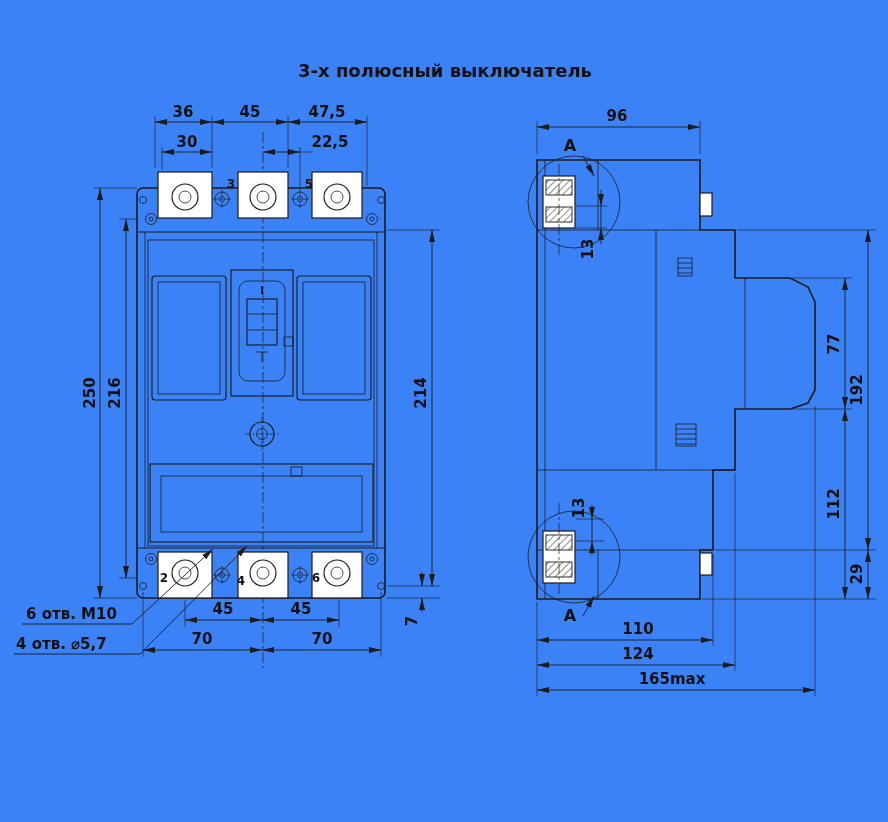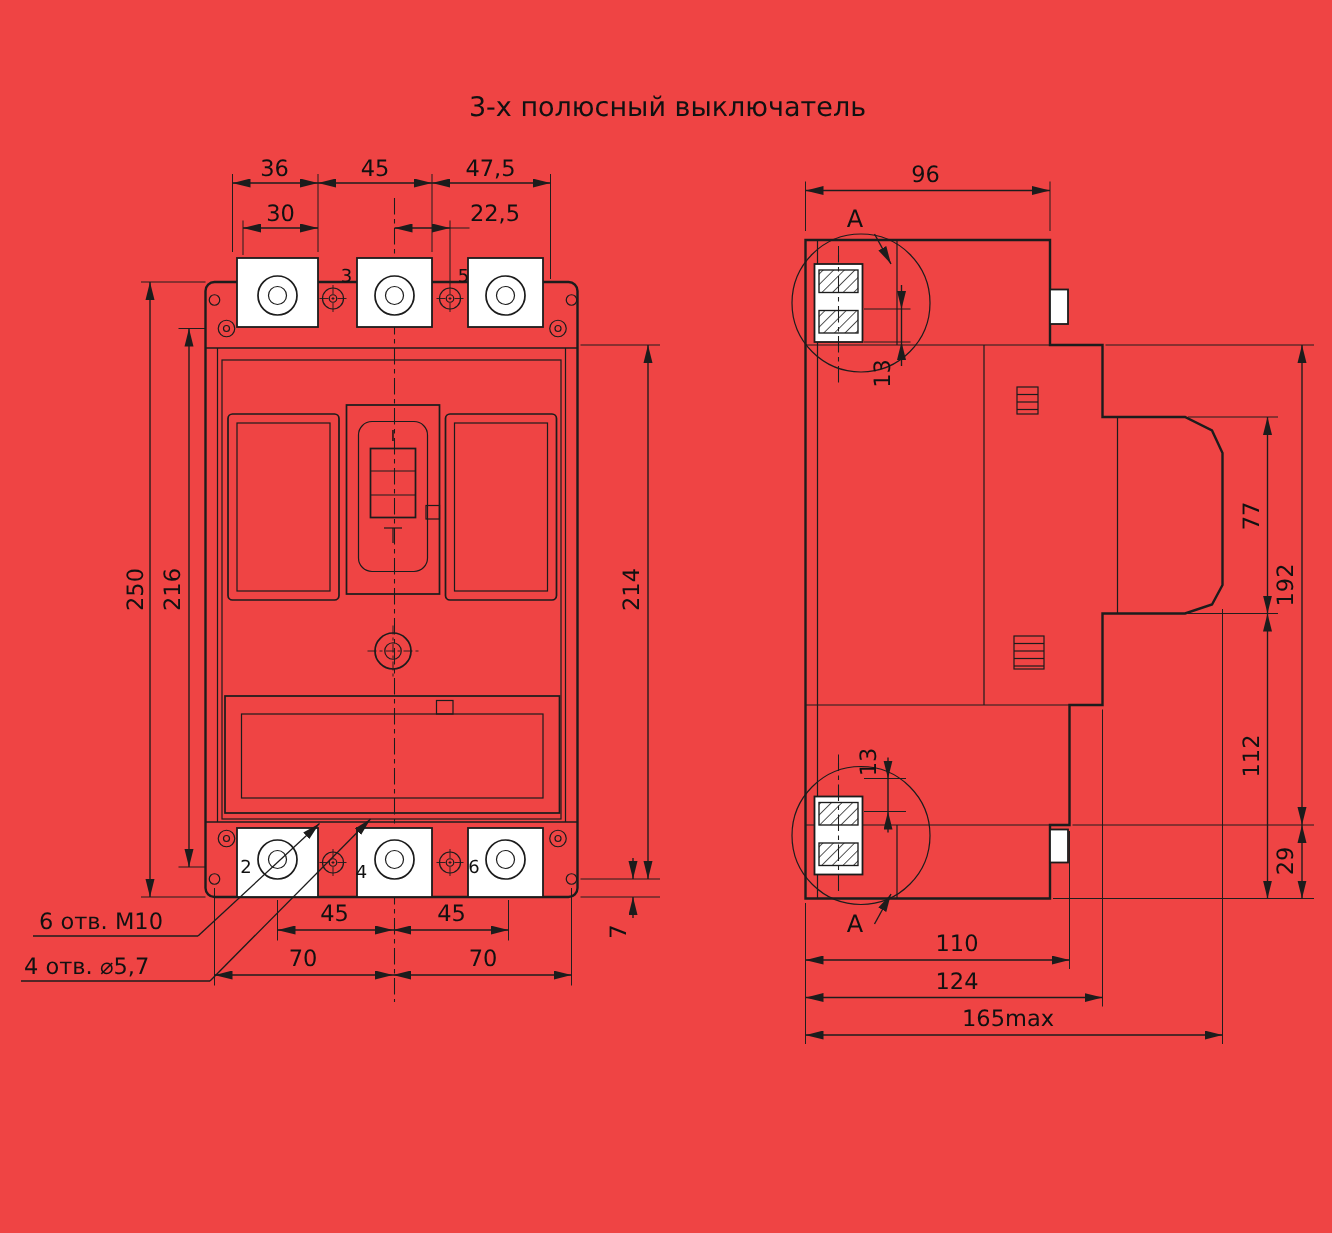--- a/index.html
+++ b/index.html
@@ -1,16 +1,16 @@
 <!DOCTYPE html>
 <html><head>
 <meta charset="utf-8">
 <style>
   html,body{margin:0;padding:0;background:#fff;}
-  .sheet{width:888px;height:822px;background:#ef4444;position:relative;overflow:hidden;}
+  .sheet{width:888px;height:822px;background:#3b82f6;position:relative;overflow:hidden;font-weight:bold;}
   svg{display:block;}
   .outline{fill:none;stroke:#1c1c1c;stroke-width:1.6;}
   .l1{fill:none;stroke:#1c1c1c;stroke-width:1.15;}
   .l0{fill:none;stroke:#1c1c1c;stroke-width:0.8;}
   .wht{fill:#ffffff;stroke:#1c1c1c;stroke-width:1.2;}
   .ext{stroke:#1c1c1c;stroke-width:0.65;fill:none;}
   .dim{stroke:#1c1c1c;stroke-width:0.9;fill:none;}
   .cl{stroke:#1c1c1c;stroke-width:0.7;fill:none;stroke-dasharray:11 3 3 3;}
   .clh{stroke:#1c1c1c;stroke-width:0.6;fill:none;stroke-dasharray:6 2 2 2;}
   .dtxt{font-family:"DejaVu Sans",sans-serif;font-size:15px;fill:#111;}

